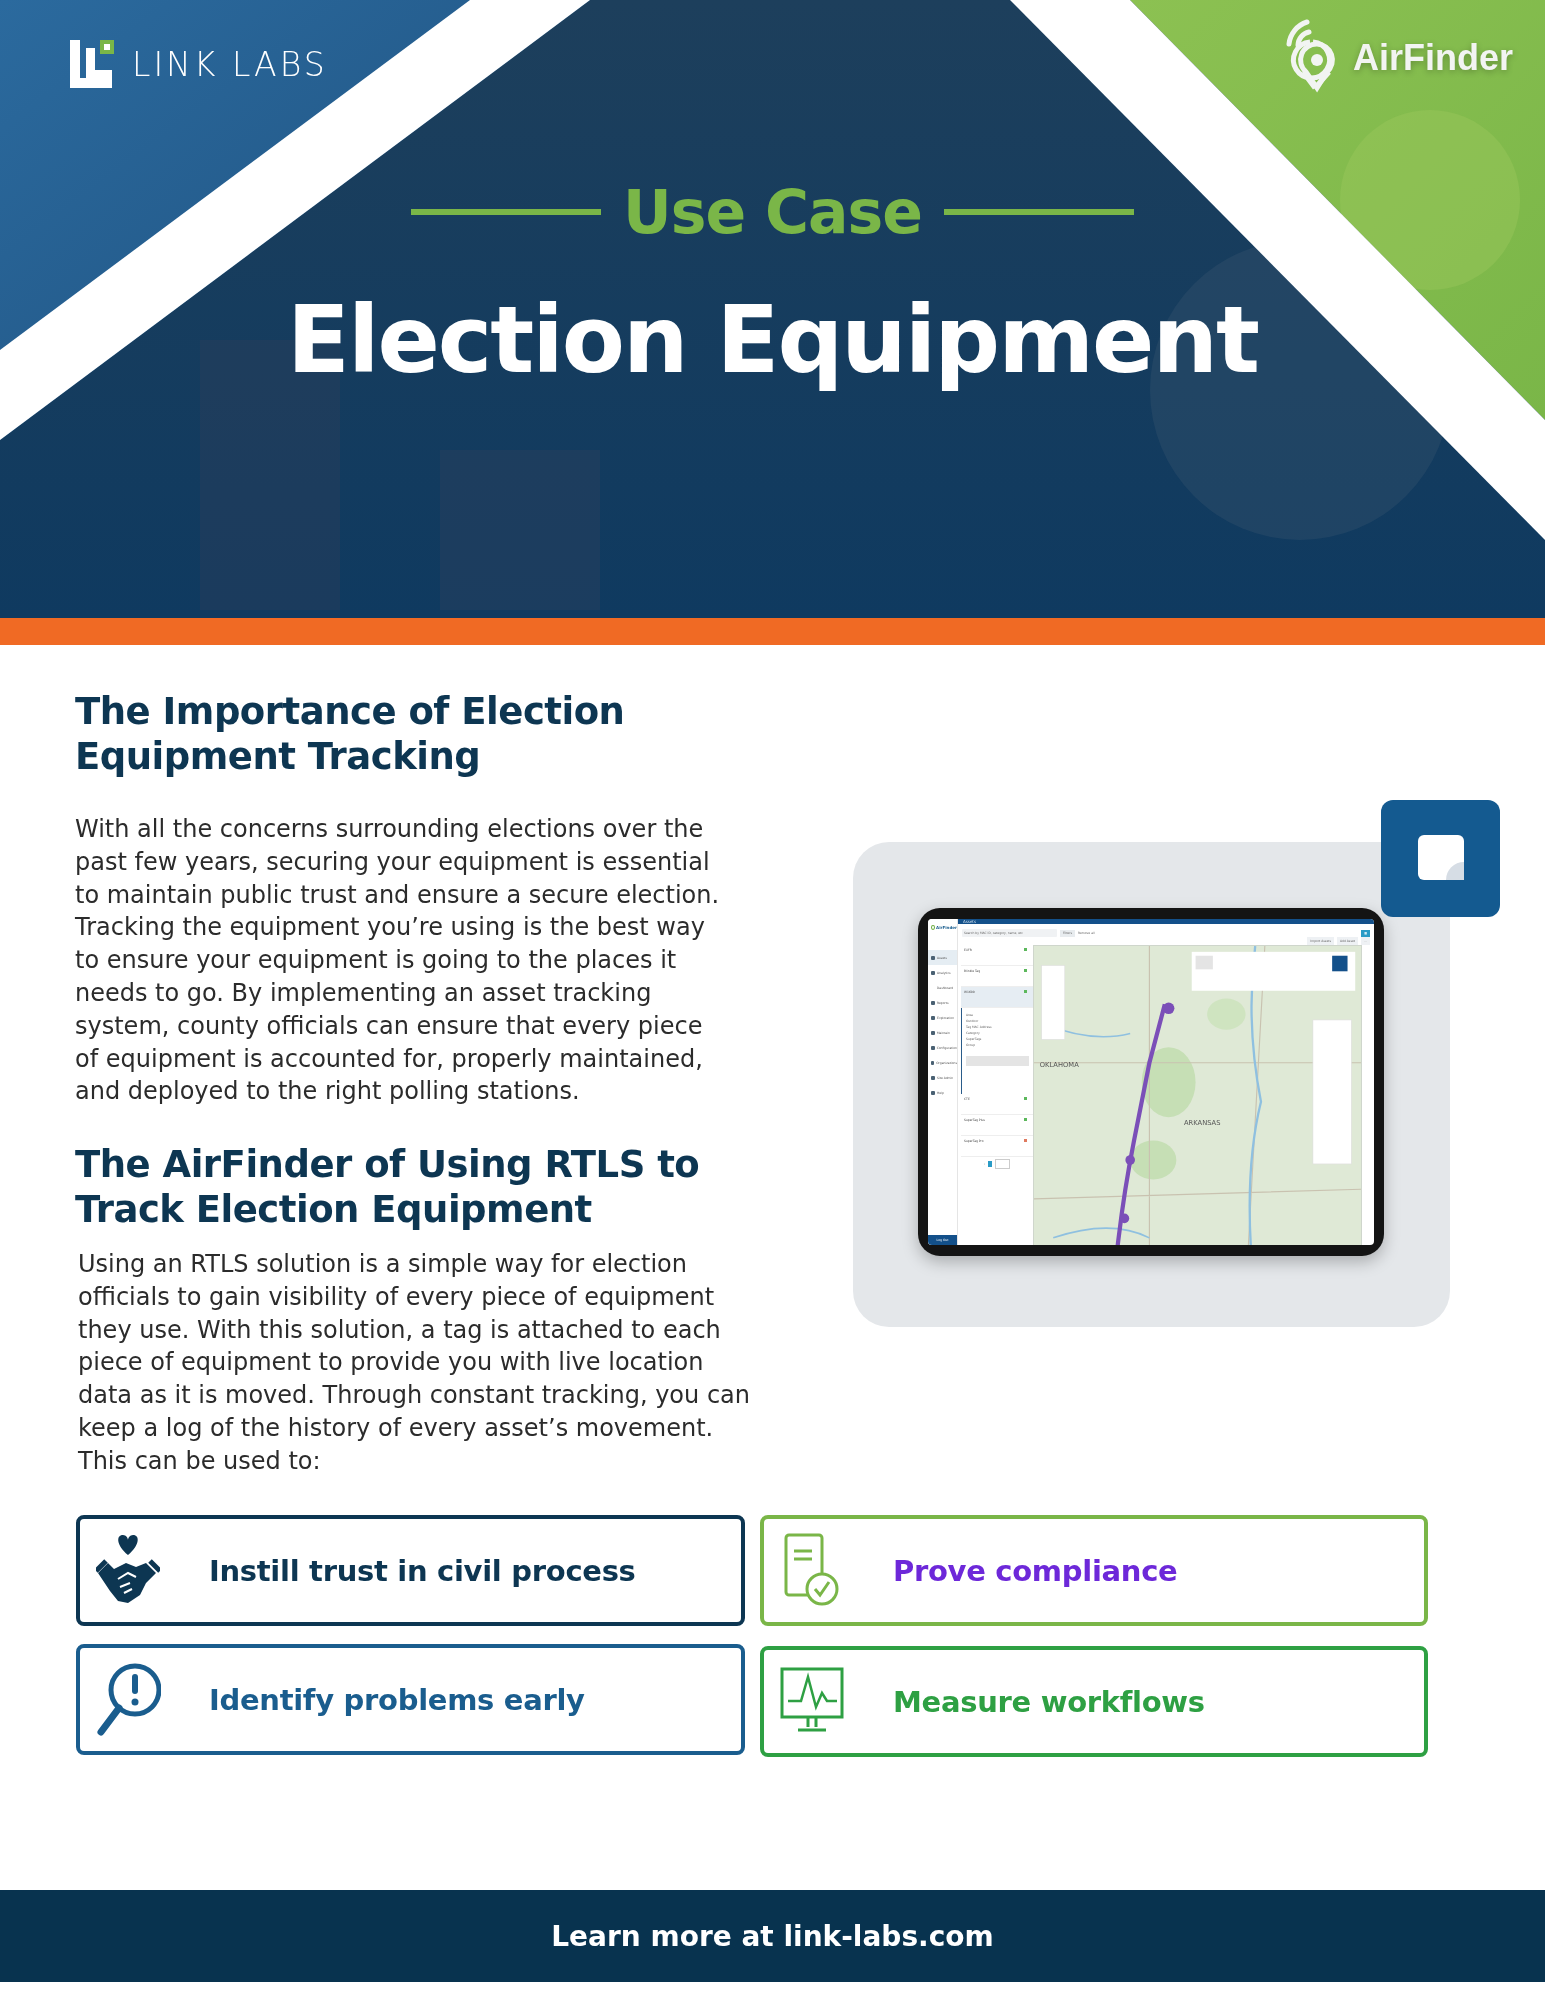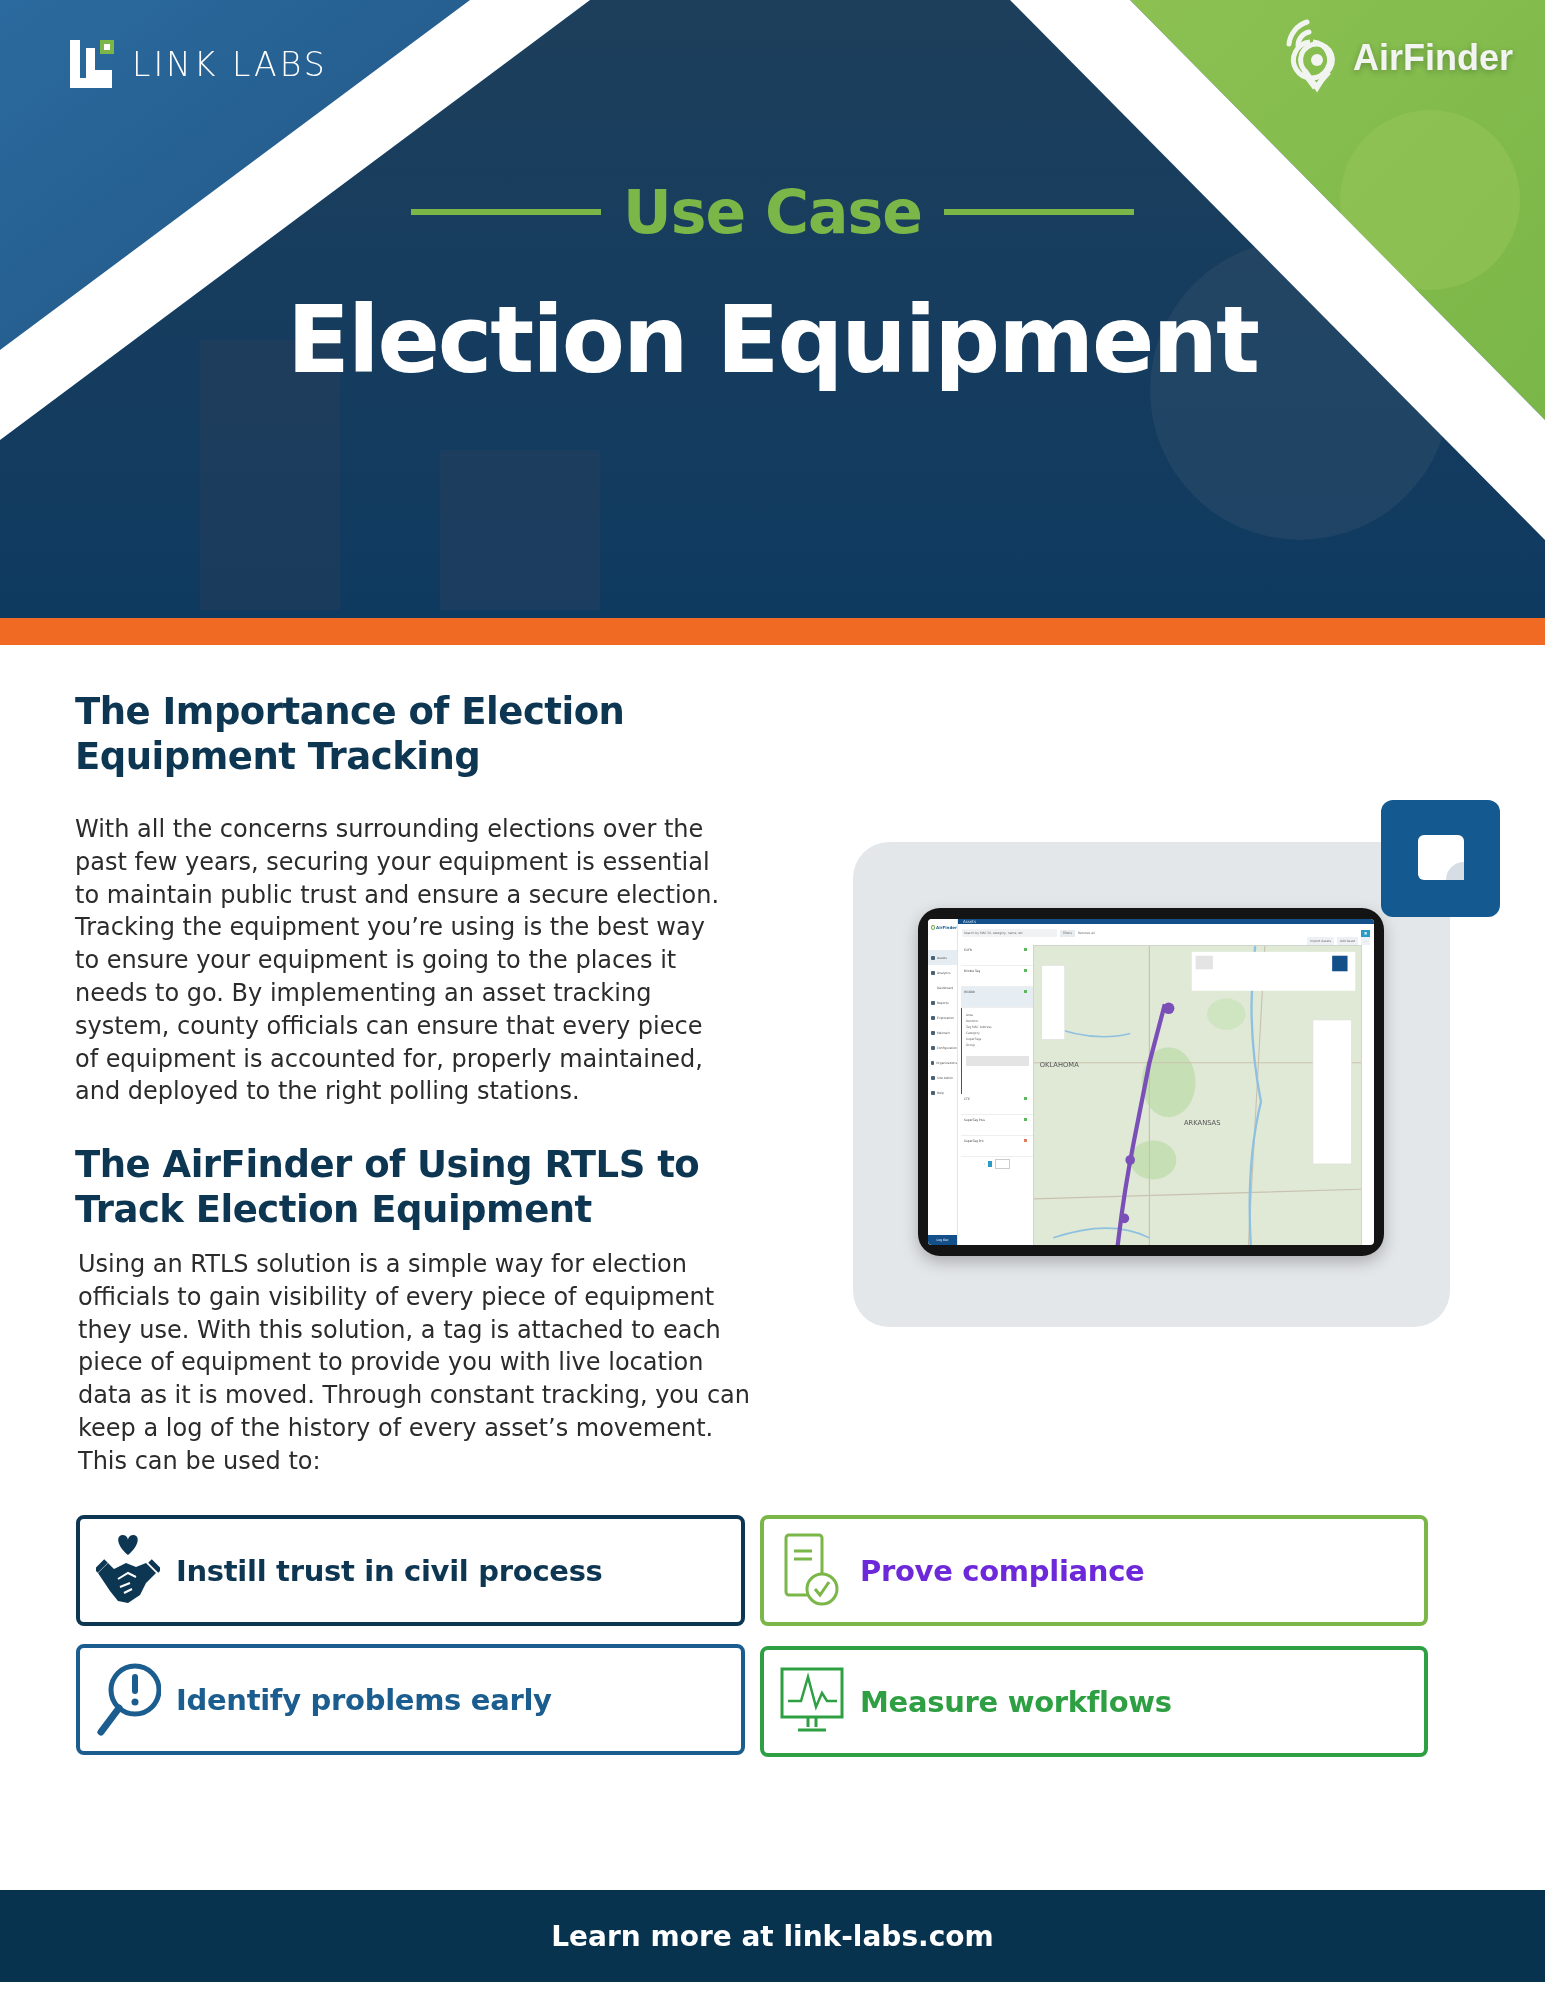--- a/index.html
+++ b/index.html
@@ -60,21 +60,21 @@
   .asset-detail { height: 86px; border-left: 1px solid #2a5c8a; padding: 4px; font-size: 3px; color: #666; line-height: 6px; }
   .asset-detail .gbtn { margin-top: 8px; height: 10px; background: #e4e4e4; }
   .pager { height: 14px; display: flex; align-items: center; justify-content: center; gap: 3px; font-size: 3px; color: #777; }
   .pager .pg { width: 4px; height: 6px; background: #2a9bc6; }
   .pager .sel { width: 15px; height: 10px; border: 1px solid #ccc; }
   .map { flex: 1; position: relative; background: #dfe9d6; border: 1px solid #cfd6cc; overflow: hidden; }
 
   
   .benefit { position: absolute; height: 111px; border-radius: 8px; border: 4px solid; display: flex; align-items: center; background: #fff; }
   .benefit .icon { width: 96px; height: 100%; display: flex; align-items: center; justify-content: center; }
-  .benefit .label { font-family: "DejaVu Sans", sans-serif; font-weight: 700; font-size: 29px; letter-spacing: -0.3px; }
+  .benefit .label { font-family: "DejaVu Sans", sans-serif; font-weight: 700; font-size: 29px; letter-spacing: -0.3px; margin-left: 33px; }
 
   
   .footer { position: absolute; left: 0; top: 1890px; width: 1545px; height: 92px; background: #08334f; display: flex; align-items: center; justify-content: center; }
   .footer .cta { color: #ffffff; font-family: "DejaVu Sans", sans-serif; font-size: 28px; font-weight: 600; }
 </style>
 </head>
 <body>
 
 <div class="hero">
   <svg class="bg" width="1545" height="618" viewBox="0 0 1545 618">

